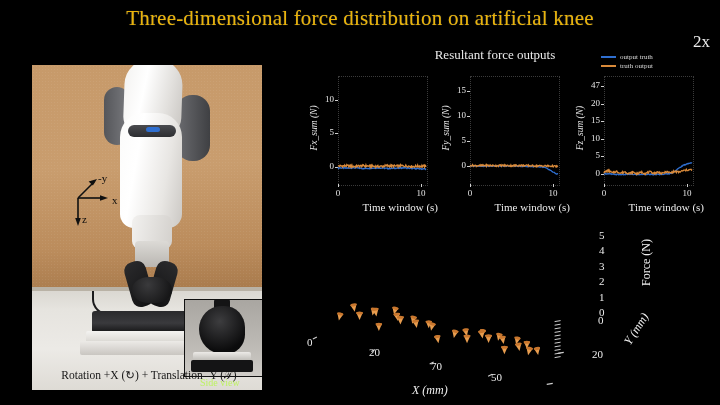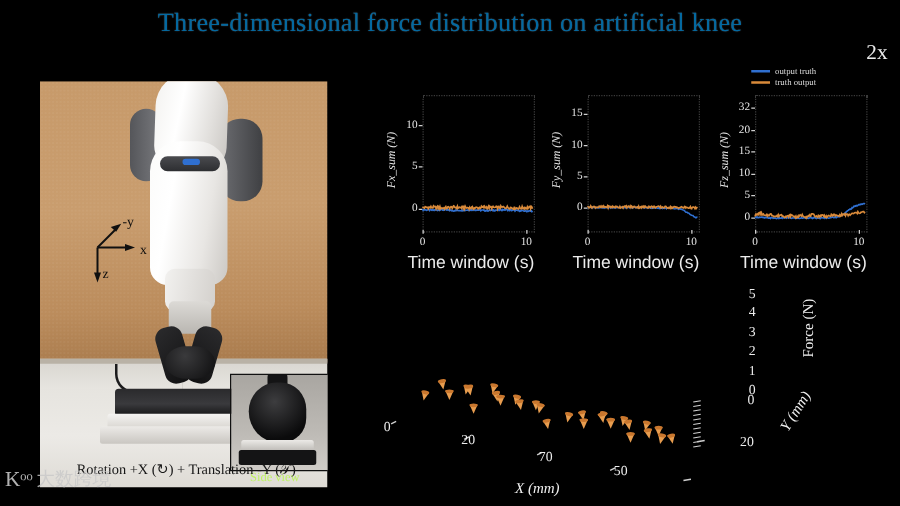--- a/index.html
+++ b/index.html
@@ -2,21 +2,21 @@
 <html><head>
 <meta charset="utf-8">
 <style>
   html,body{margin:0;padding:0;background:#000;}
   body{width:720px;height:405px;overflow:hidden;font-family:"Liberation Serif",serif;}
   #stage{position:relative;width:720px;height:405px;background:#000;}
 
   
   .title{
     position:absolute;left:0;top:6px;width:720px;text-align:center;
-    color:#0369a1;font-size:21px;letter-spacing:.2px;
+    color:#eab308;font-size:21px;letter-spacing:.2px;
     font-family:"Liberation Serif",serif;
     text-shadow:0 0 1px rgba(255,255,255,.35);
   }
   .speed-badge{
     position:absolute;right:10px;top:32px;color:#ececec;font-size:17px;
     font-family:"Liberation Serif",serif;
   }
 
   
   .photo{
@@ -157,22 +157,22 @@
 
   .plot{position:absolute;}
   .plot-frame{
     position:absolute;left:0;top:0;border:1px dotted #3b3b3b;background:#000;
   }
   .ylabel{
     position:absolute;color:#e8e8e8;font-size:9.5px;font-family:"Liberation Serif",serif;
     transform-origin:50% 50%;transform:rotate(-90deg);white-space:nowrap;font-style:italic;
   }
   .xlabel{
-    position:absolute;color:#ececec;font-size:14px;font-family:Liberation Sans, sans-serif;
-    white-space:nowrap;text-align:left;
+    position:absolute;color:#ececec;font-size:11px;font-family:Liberation Serif, serif;
+    white-space:nowrap;text-align:right;
   }
   .ytick{
     position:absolute;color:#e6e6e6;font-size:9px;font-family:"Liberation Serif",serif;
     text-align:right;
   }
   .xtick{
     position:absolute;color:#e6e6e6;font-size:9px;font-family:"Liberation Serif",serif;
     text-align:center;
   }
   .tickmark{position:absolute;background:#cfcfcf;}
@@ -235,25 +235,22 @@
       <div class="sv-neck"></div>
       <div class="sv-blob"></div>
       <div class="sv-base"></div>
       <div class="sv-dark"></div>
     </div>
     <div class="sideview-label">Side view</div>
 
     <div class="photo-caption">Rotation +X (↻) + Translation -Y (𝒯)</div>
   </div>
 
-  <div class="watermark">
-    <span class="wm-mark">Kᵒᵒ</span>
-    <span class="wm-text">大数跨境</span>
-  </div>
-
+
+  <div class="subtitle">Resultant force outputs</div>
 
   <div class="legend">
     <div class="legend-row">
       <span class="legend-swatch" id="lg0" style="background: rgb(47, 111, 208);"></span>
       <span class="legend-label">output truth</span>
     </div>
     <div class="legend-row">
       <span class="legend-swatch" id="lg1" style="background: rgb(217, 138, 58);"></span>
       <span class="legend-label">truth output</span>
     </div>
@@ -304,21 +301,21 @@
       <span class="ytick" style="left: 14px; width: 22px; top: 95.5484px;">0</span>
       <span class="tickmark" style="left: 37px; top: 101.548px; width: 3px; height: 1px;"></span>
       <span class="ytick" style="left: 14px; width: 22px; top: 78.129px;">5</span>
       <span class="tickmark" style="left: 37px; top: 84.129px; width: 3px; height: 1px;"></span>
       <span class="ytick" style="left: 14px; width: 22px; top: 60.7097px;">10</span>
       <span class="tickmark" style="left: 37px; top: 66.7097px; width: 3px; height: 1px;"></span>
       <span class="ytick" style="left: 14px; width: 22px; top: 43.2903px;">15</span>
       <span class="tickmark" style="left: 37px; top: 49.2903px; width: 3px; height: 1px;"></span>
       <span class="ytick" style="left: 14px; width: 22px; top: 25.871px;">20</span>
       <span class="tickmark" style="left: 37px; top: 31.871px; width: 3px; height: 1px;"></span>
-      <span class="ytick" style="left: 14px; width: 22px; top: 8.45161px;">32</span>
+      <span class="ytick" style="left: 14px; width: 22px; top: 8.45161px;">47</span>
       <span class="tickmark" style="left: 37px; top: 14.4516px; width: 3px; height: 1px;"></span>
       <span class="xtick" style="left: 30px; width: 20px; top: 116px;">0</span>
       <span class="tickmark" style="left: 40px; top: 112px; width: 1px; height: 3px;"></span>
       <span class="xtick" style="left: 113.019px; width: 20px; top: 116px;">10</span>
       <span class="tickmark" style="left: 123.019px; top: 112px; width: 1px; height: 3px;"></span>
       <span class="ylabel" style="left: -20px; top: 51px; width: 72px; text-align: center;">Fz_sum (N)</span>
       <span class="xlabel" style="left: 28px; width: 112px; top: 129px;">Time window (s)</span>
       <svg width="132" height="140" style="position: absolute; left: 0px; top: 0px;">
         <polyline points="40.00,101.28 40.52,101.98 41.04,102.03 41.55,101.41 42.07,102.07 42.59,101.97 43.11,102.11 43.62,101.71 44.14,101.97 44.66,101.74 45.18,101.70 45.69,101.86 46.21,101.75 46.73,102.12 47.25,101.88 47.76,102.35 48.28,101.92 48.80,102.11 49.32,101.92 49.84,102.24 50.35,102.01 50.87,102.60 51.39,102.62 51.91,102.30 52.42,102.78 52.94,102.10 53.46,102.21 53.98,102.20 54.49,102.71 55.01,102.66 55.53,102.45 56.05,102.50 56.56,102.63 57.08,102.89 57.60,102.76 58.12,102.14 58.64,102.11 59.15,102.78 59.67,102.13 60.19,102.63 60.71,102.62 61.22,102.17 61.74,102.59 62.26,101.95 62.78,102.07 63.29,102.55 63.81,102.39 64.33,101.90 64.85,102.26 65.36,102.53 65.88,102.03 66.40,102.09 66.92,102.25 67.44,101.98 67.95,102.41 68.47,102.41 68.99,102.65 69.51,102.55 70.02,102.34 70.54,102.36 71.06,102.37 71.58,102.25 72.09,102.68 72.61,102.89 73.13,102.32 73.65,102.61 74.16,102.35 74.68,102.48 75.20,102.72 75.72,102.68 76.24,102.63 76.75,102.39 77.27,102.09 77.79,102.54 78.31,102.59 78.82,102.24 79.34,102.07 79.86,102.33 80.38,102.57 80.89,102.63 81.41,102.08 81.93,102.65 82.45,102.68 82.96,102.64 83.48,102.03 84.00,102.28 84.52,102.03 85.04,102.04 85.55,102.58 86.07,102.75 86.59,102.05 87.11,102.42 87.62,102.13 88.14,102.18 88.66,102.68 89.18,102.89 89.69,102.42 90.21,102.28 90.73,102.53 91.25,102.30 91.76,102.74 92.28,102.87 92.80,102.19 93.32,102.13 93.84,102.17 94.35,102.25 94.87,102.16 95.39,102.70 95.91,102.08 96.42,102.28 96.94,102.67 97.46,102.09 97.98,101.97 98.49,102.41 99.01,102.58 99.53,102.44 100.05,102.21 100.56,102.21 101.08,101.98 101.60,101.63 102.12,101.57 102.64,101.81 103.15,102.13 103.67,101.73 104.19,101.95 104.71,101.46 105.22,102.01 105.74,101.48 106.26,101.42 106.78,101.12 107.29,101.45 107.81,100.66 108.33,100.81 108.85,100.13 109.36,100.44 109.88,100.16 110.40,99.44 110.92,99.46 111.44,99.09 111.95,98.31 112.47,98.11 112.99,97.54 113.51,97.00 114.02,96.64 114.54,96.31 115.06,95.86 115.58,95.70 116.09,95.20 116.61,95.39 117.13,95.09 117.65,94.04 118.16,94.23 118.68,93.81 119.20,92.99 119.72,93.11 120.24,92.62 120.75,93.01 121.27,92.45 121.79,92.69 122.31,92.23 122.82,91.75 123.34,91.57 123.86,91.95 124.38,91.74 124.89,91.22 125.41,91.44 125.93,91.36 126.45,90.93 126.96,90.80 127.48,90.89 128.00,91.31" fill="none" stroke="#2f6fd0" stroke-width="1.3"></polyline>
         <polyline points="40.00,101.20 40.52,99.52 41.04,99.91 41.55,99.20 42.07,99.68 42.59,98.76 43.11,99.73 43.62,98.08 44.14,97.64 44.66,99.34 45.18,98.28 45.69,100.03 46.21,99.57 46.73,99.20 47.25,100.11 47.76,100.19 48.28,100.26 48.80,100.29 49.32,99.65 49.84,100.84 50.35,99.85 50.87,100.58 51.39,100.57 51.91,99.42 52.42,99.01 52.94,99.13 53.46,100.46 53.98,100.42 54.49,100.71 55.01,101.37 55.53,101.21 56.05,100.94 56.56,101.32 57.08,101.04 57.60,100.45 58.12,101.09 58.64,99.75 59.15,101.07 59.67,100.21 60.19,100.22 60.71,99.82 61.22,99.70 61.74,100.94 62.26,100.81 62.78,101.28 63.29,101.71 63.81,101.95 64.33,101.17 64.85,101.69 65.36,100.86 65.88,100.71 66.40,100.53 66.92,101.67 67.44,100.17 67.95,99.75 68.47,101.20 68.99,99.74 69.51,100.06 70.02,100.25 70.54,100.89 71.06,101.35 71.58,101.63 72.09,100.97 72.61,102.46 73.13,102.42 73.65,100.88 74.16,101.67 74.68,101.86 75.20,100.22 75.72,100.61 76.24,99.91 76.75,100.38 77.27,100.87 77.79,99.69 78.31,100.87 78.82,101.10 79.34,101.63 79.86,101.64 80.38,102.06 80.89,101.35 81.41,102.35 81.93,101.13 82.45,100.74 82.96,100.97 83.48,99.96 84.00,100.86 84.52,101.04 85.04,99.22 85.55,99.12 86.07,99.12 86.59,99.25 87.11,99.53 87.62,100.62 88.14,101.46 88.66,101.50 89.18,100.77 89.69,101.17 90.21,101.87 90.73,100.24 91.25,100.59 91.76,101.55 92.28,100.42 92.80,101.01 93.32,99.89 93.84,99.80 94.35,100.12 94.87,100.83 95.39,100.13 95.91,101.67 96.42,101.66 96.94,100.74 97.46,101.98 97.98,101.41 98.49,100.51 99.01,100.39 99.53,100.72 100.05,101.02 100.56,101.06 101.08,99.45 101.60,99.75 102.12,100.70 102.64,100.37 103.15,99.38 103.67,99.55 104.19,100.73 104.71,100.08 105.22,100.01 105.74,100.44 106.26,100.59 106.78,100.83 107.29,100.63 107.81,99.83 108.33,101.09 108.85,100.74 109.36,99.02 109.88,100.23 110.40,99.41 110.92,99.26 111.44,99.78 111.95,99.08 112.47,100.51 112.99,99.25 113.51,99.39 114.02,99.31 114.54,100.57 115.06,99.70 115.58,99.47 116.09,100.18 116.61,99.62 117.13,99.13 117.65,98.59 118.16,98.64 118.68,98.96 119.20,98.73 119.72,98.18 120.24,98.10 120.75,98.14 121.27,98.08 121.79,98.85 122.31,97.32 122.82,98.19 123.34,98.69 123.86,98.63 124.38,98.45 124.89,97.66 125.41,97.75 125.93,97.36 126.45,97.29 126.96,97.28 127.48,98.07 128.00,97.39" fill="none" stroke="#d98a3a" stroke-width="1.3"></polyline>

